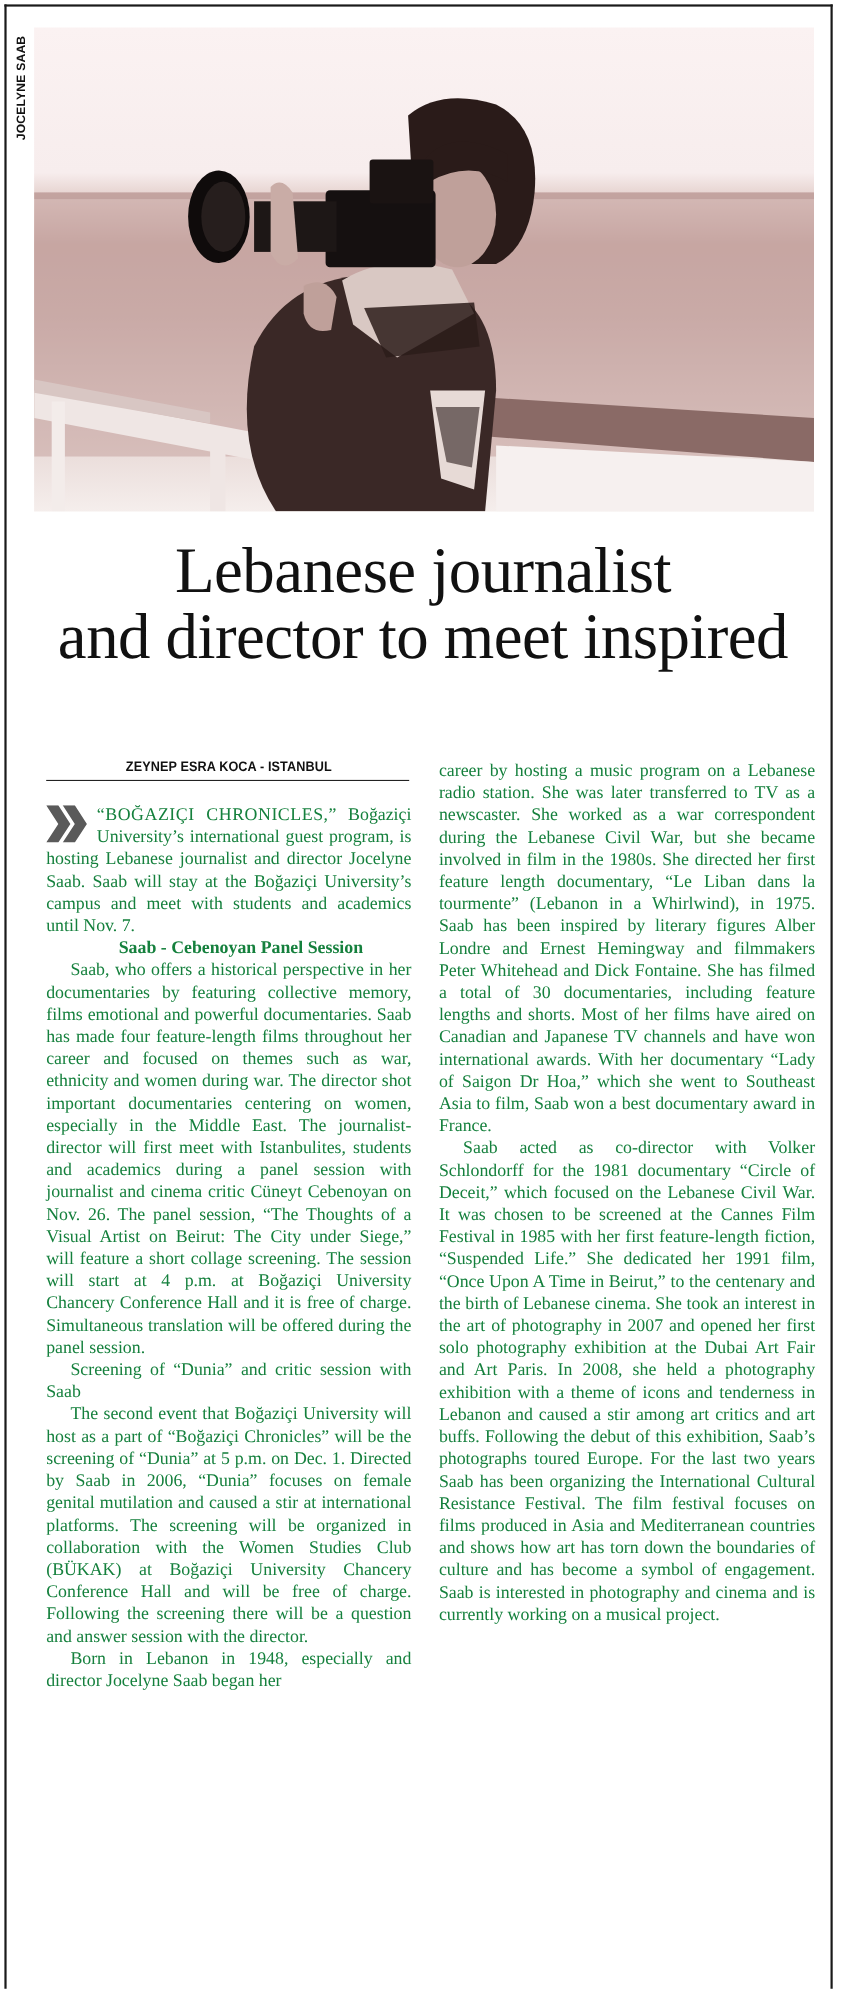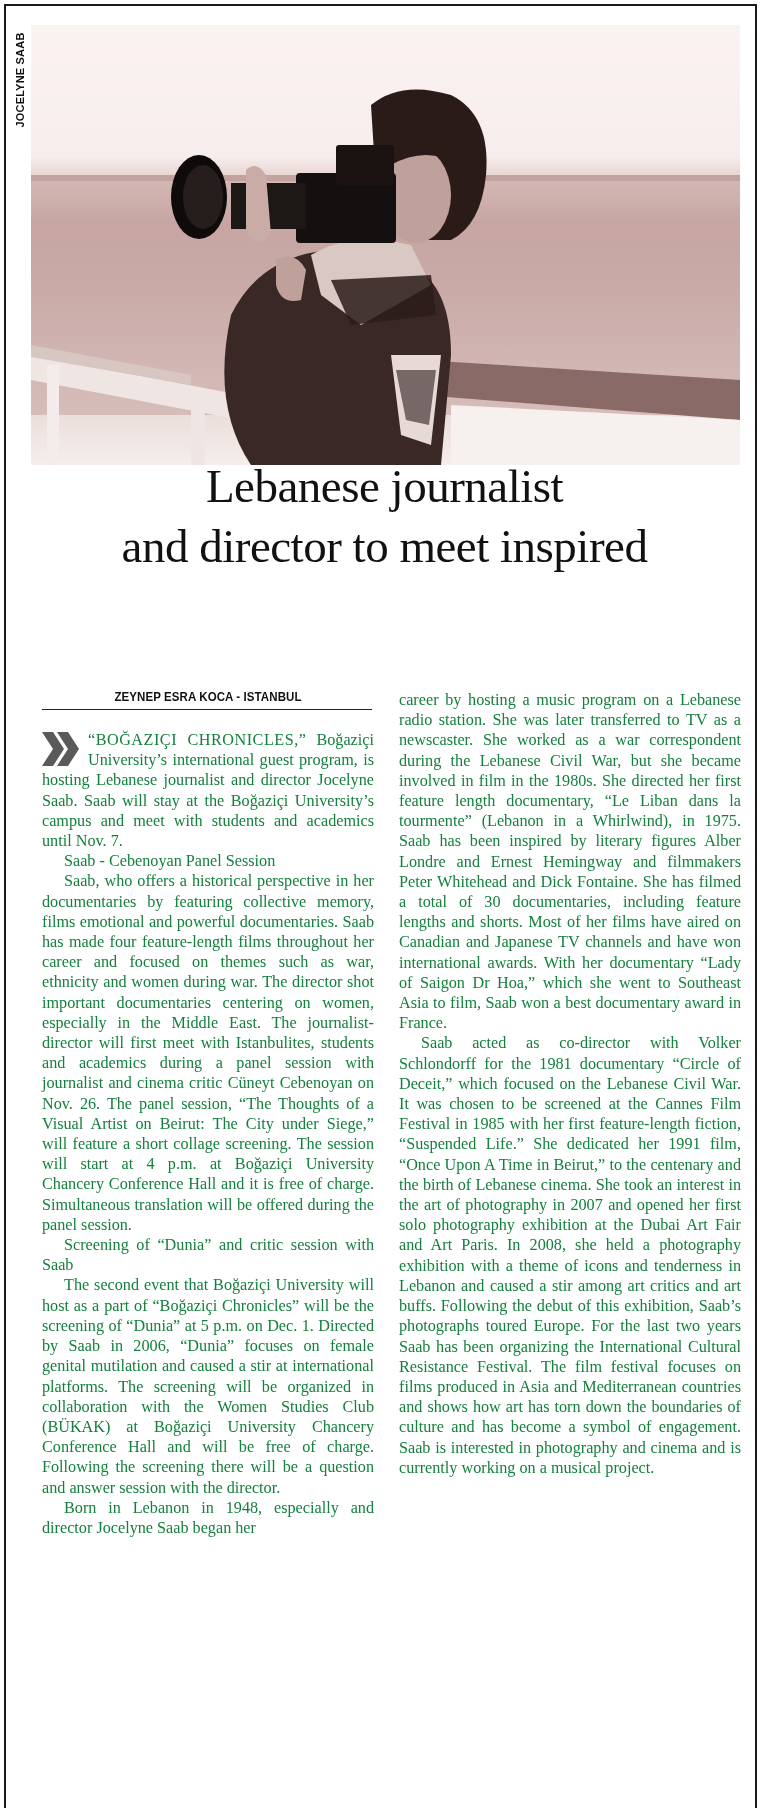--- a/index.html
+++ b/index.html
@@ -19,23 +19,23 @@
     font-family: "Liberation Sans", sans-serif; font-weight: bold; font-size: 11px; color: #111;
     letter-spacing: 0.2px;
   }
   .photo {
     position: absolute; left: 31px; top: 25px; width: 709px; height: 440px;
     overflow: hidden;
     background: linear-gradient(#fbf2f2 0%, #f7eded 30%, #e8d6d3 34%, #c9aaa6 45%, #cfb4b1 60%, #e3d2cf 80%, #f5eeec 100%);
   }
   .photo svg { position: absolute; left: 0; top: 0; }
   .headline {
-    position: absolute; left: 20px; width: 729px; top: 456px;
+    position: absolute; left: 20px; width: 729px; top: 488px;
     text-align: center;
-    font-family: "Liberation Serif", serif; font-size: 47px; line-height: 60px; color: #111;
+    font-family: "Liberation Serif", serif; font-size: 59px; line-height: 60px; color: #111;
     letter-spacing: -0.5px;
   }
   .byline {
     position: absolute; left: 43px; top: 690px; width: 330px;
     text-align: center;
     font-family: "Liberation Sans", sans-serif; font-weight: bold; font-size: 12.5px; color: #111;
     transform: scaleX(0.92);
     letter-spacing: 0.1px;
   }
   .byline-rule {
@@ -107,21 +107,21 @@
 
 <div class="col col-left">
   <p class="noindent">
     <svg class="lead-chevron" viewBox="0 0 40 34">
       <polygon points="0,0 11,0 22,17 11,34 0,34 11,17" fill="#5a5a5a"></polygon>
       <polygon points="15,0 26,0 37,17 26,34 15,34 26,17" fill="#5a5a5a"></polygon>
     </svg>
     <span class="kicker">“BOĞAZIÇI CHRONICLES,”</span>
     <span>Boğaziçi University’s international guest program, is hosting Lebanese journalist and director Jocelyne Saab. Saab will stay at the Boğaziçi University’s campus and meet with students and academics until Nov. 7.</span>
   </p>
-  <p style="text-align:left;">Saab - Cebenoyan Panel Session</p>
+  <p style="text-align:center;font-weight:bold;">Saab - Cebenoyan Panel Session</p>
   <p>Saab, who offers a historical perspective in her documentaries by featuring collective memory, films emotional and powerful documentaries. Saab has made four feature-length films throughout her career and focused on themes such as war, ethnicity and women during war. The director shot important documentaries centering on women, especially in the Middle East. The journalist-director will first meet with Istanbulites, students and academics during a panel session with journalist and cinema critic Cüneyt Cebenoyan on Nov. 26. The panel session, “The Thoughts of a Visual Artist on Beirut: The City under Siege,” will feature a short collage screening. The session will start at 4 p.m. at Boğaziçi University Chancery Conference Hall and it is free of charge. Simultaneous translation will be offered during the panel session.</p>
   <p>Screening of “Dunia” and critic session with Saab</p>
   <p>The second event that Boğaziçi University will host as a part of “Boğaziçi Chronicles” will be the screening of “Dunia” at 5 p.m. on Dec. 1. Directed by Saab in 2006, “Dunia” focuses on female genital mutilation and caused a stir at international platforms. The screening will be organized in collaboration with the Women Studies Club (BÜKAK) at Boğaziçi University Chancery Conference Hall and will be free of charge. Following the screening there will be a question and answer session with the director.</p>
   <p>Born in Lebanon in 1948, especially and director Jocelyne Saab began her</p>
 </div>
 
 <div class="col col-right">
   <p class="noindent">career by hosting a music program on a Lebanese radio station. She was later transferred to TV as a newscaster. She worked as a war correspondent during the Lebanese Civil War, but she became involved in film in the 1980s. She directed her first feature length documentary, “Le Liban dans la tourmente” (Lebanon in a Whirlwind), in 1975. Saab has been inspired by literary figures Alber Londre and Ernest Hemingway and filmmakers Peter Whitehead and Dick Fontaine. She has filmed a total of 30 documentaries, including feature lengths and shorts. Most of her films have aired on Canadian and Japanese TV channels and have won international awards. With her documentary “Lady of Saigon Dr Hoa,” which she went to Southeast Asia to film, Saab won a best documentary award in France.</p>
   <p>Saab acted as co-director with Volker Schlondorff for the 1981 documentary “Circle of Deceit,” which focused on the Lebanese Civil War. It was chosen to be screened at the Cannes Film Festival in 1985 with her first feature-length fiction, “Suspended Life.” She dedicated her 1991 film, “Once Upon A Time in Beirut,” to the centenary and the birth of Lebanese cinema. She took an interest in the art of photography in 2007 and opened her first solo photography exhibition at the Dubai Art Fair and Art Paris. In 2008, she held a photography exhibition with a theme of icons and tenderness in Lebanon and caused a stir among art critics and art buffs. Following the debut of this exhibition, Saab’s photographs toured Europe. For the last two years Saab has been organizing the International Cultural Resistance Festival. The film festival focuses on films produced in Asia and Mediterranean countries and shows how art has torn down the boundaries of culture and has become a symbol of engagement. Saab is interested in photography and cinema and is currently working on a musical project.</p>
 </div>

